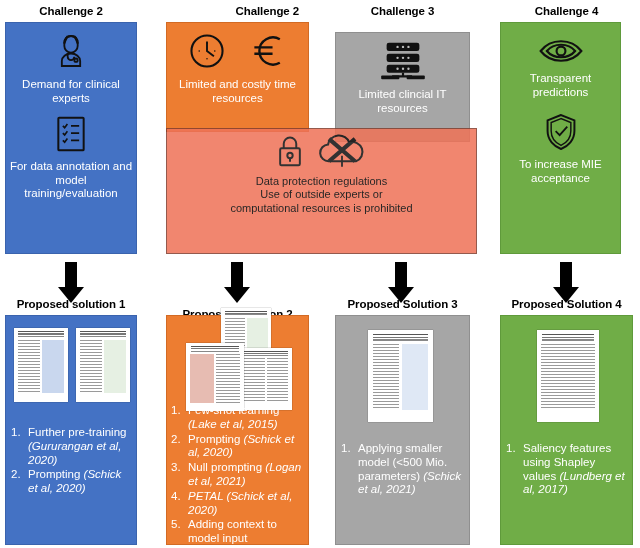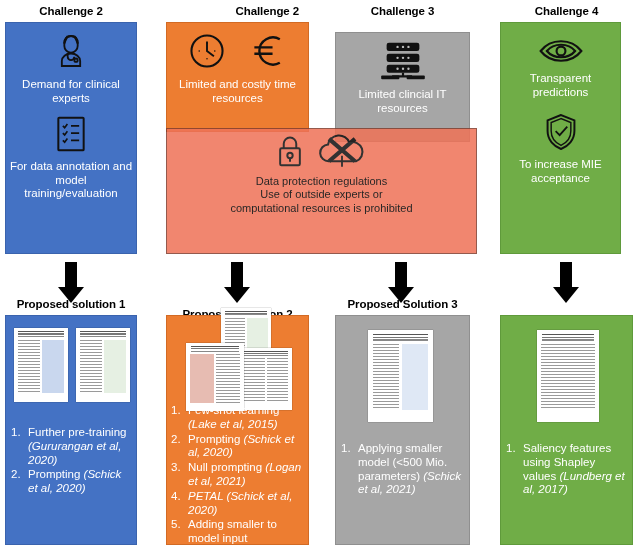--- a/index.html
+++ b/index.html
@@ -239,20 +239,21 @@
   </div>
   <div class="arrow" style="left:551px;top:262px;">
     <svg width="30" height="42" viewBox="0 0 30 42">
         <path d="M9 0h12v25h7L15 41 2 25h7z" fill="#000"></path>
       </svg>
   </div>
 
   <div class="col-title" style="left:5px;top:298px;width:132px;">Proposed solution 1</div>
   <div class="col-title" style="left:166px;top:308px;width:143px;">Proposed Solution 2</div>
   <div class="col-title" style="left:335px;top:298px;width:135px;">Proposed Solution 3</div>
+  <div class="col-title" style="left:500px;top:298px;width:133px;">Proposed Solution 4</div>
 
   <div class="sol blue" style="left:5px;top:315px;width:132px;height:230px;">
     <div class="paper" style="left:8px;top:12px;width:54px;height:74px;">
       <div class="ptitle"></div>
       <div class="pcols">
           <div class="pcol"></div>
           <div class="pcol pfig"></div>
         </div>
     </div>
     <div class="paper" style="left:70px;top:12px;width:54px;height:74px;">
@@ -310,21 +311,21 @@
     <div class="li">
       <span class="num">3.</span>
       <span class="txt"><span>Null prompting </span><span class="it">(Logan et al, 2021)</span></span>
     </div>
     <div class="li">
       <span class="num">4.</span>
       <span class="txt"><span></span><span class="it">PETAL (Schick et al, 2020)</span></span>
     </div>
     <div class="li">
       <span class="num">5.</span>
-      <span class="txt"><span>Adding smaller to model input</span><span class="it"></span></span>
+      <span class="txt"><span>Adding context to model input</span><span class="it"></span></span>
     </div>
   </div>
 
   <div class="sol grey" style="left:335px;top:315px;width:135px;height:230px;">
     <div class="paper" style="left:32px;top:14px;width:65px;height:92px;">
       <div class="ptitle"></div>
       <div class="pcols">
           <div class="pcol"></div>
           <div class="pcol pfig2"></div>
         </div>

